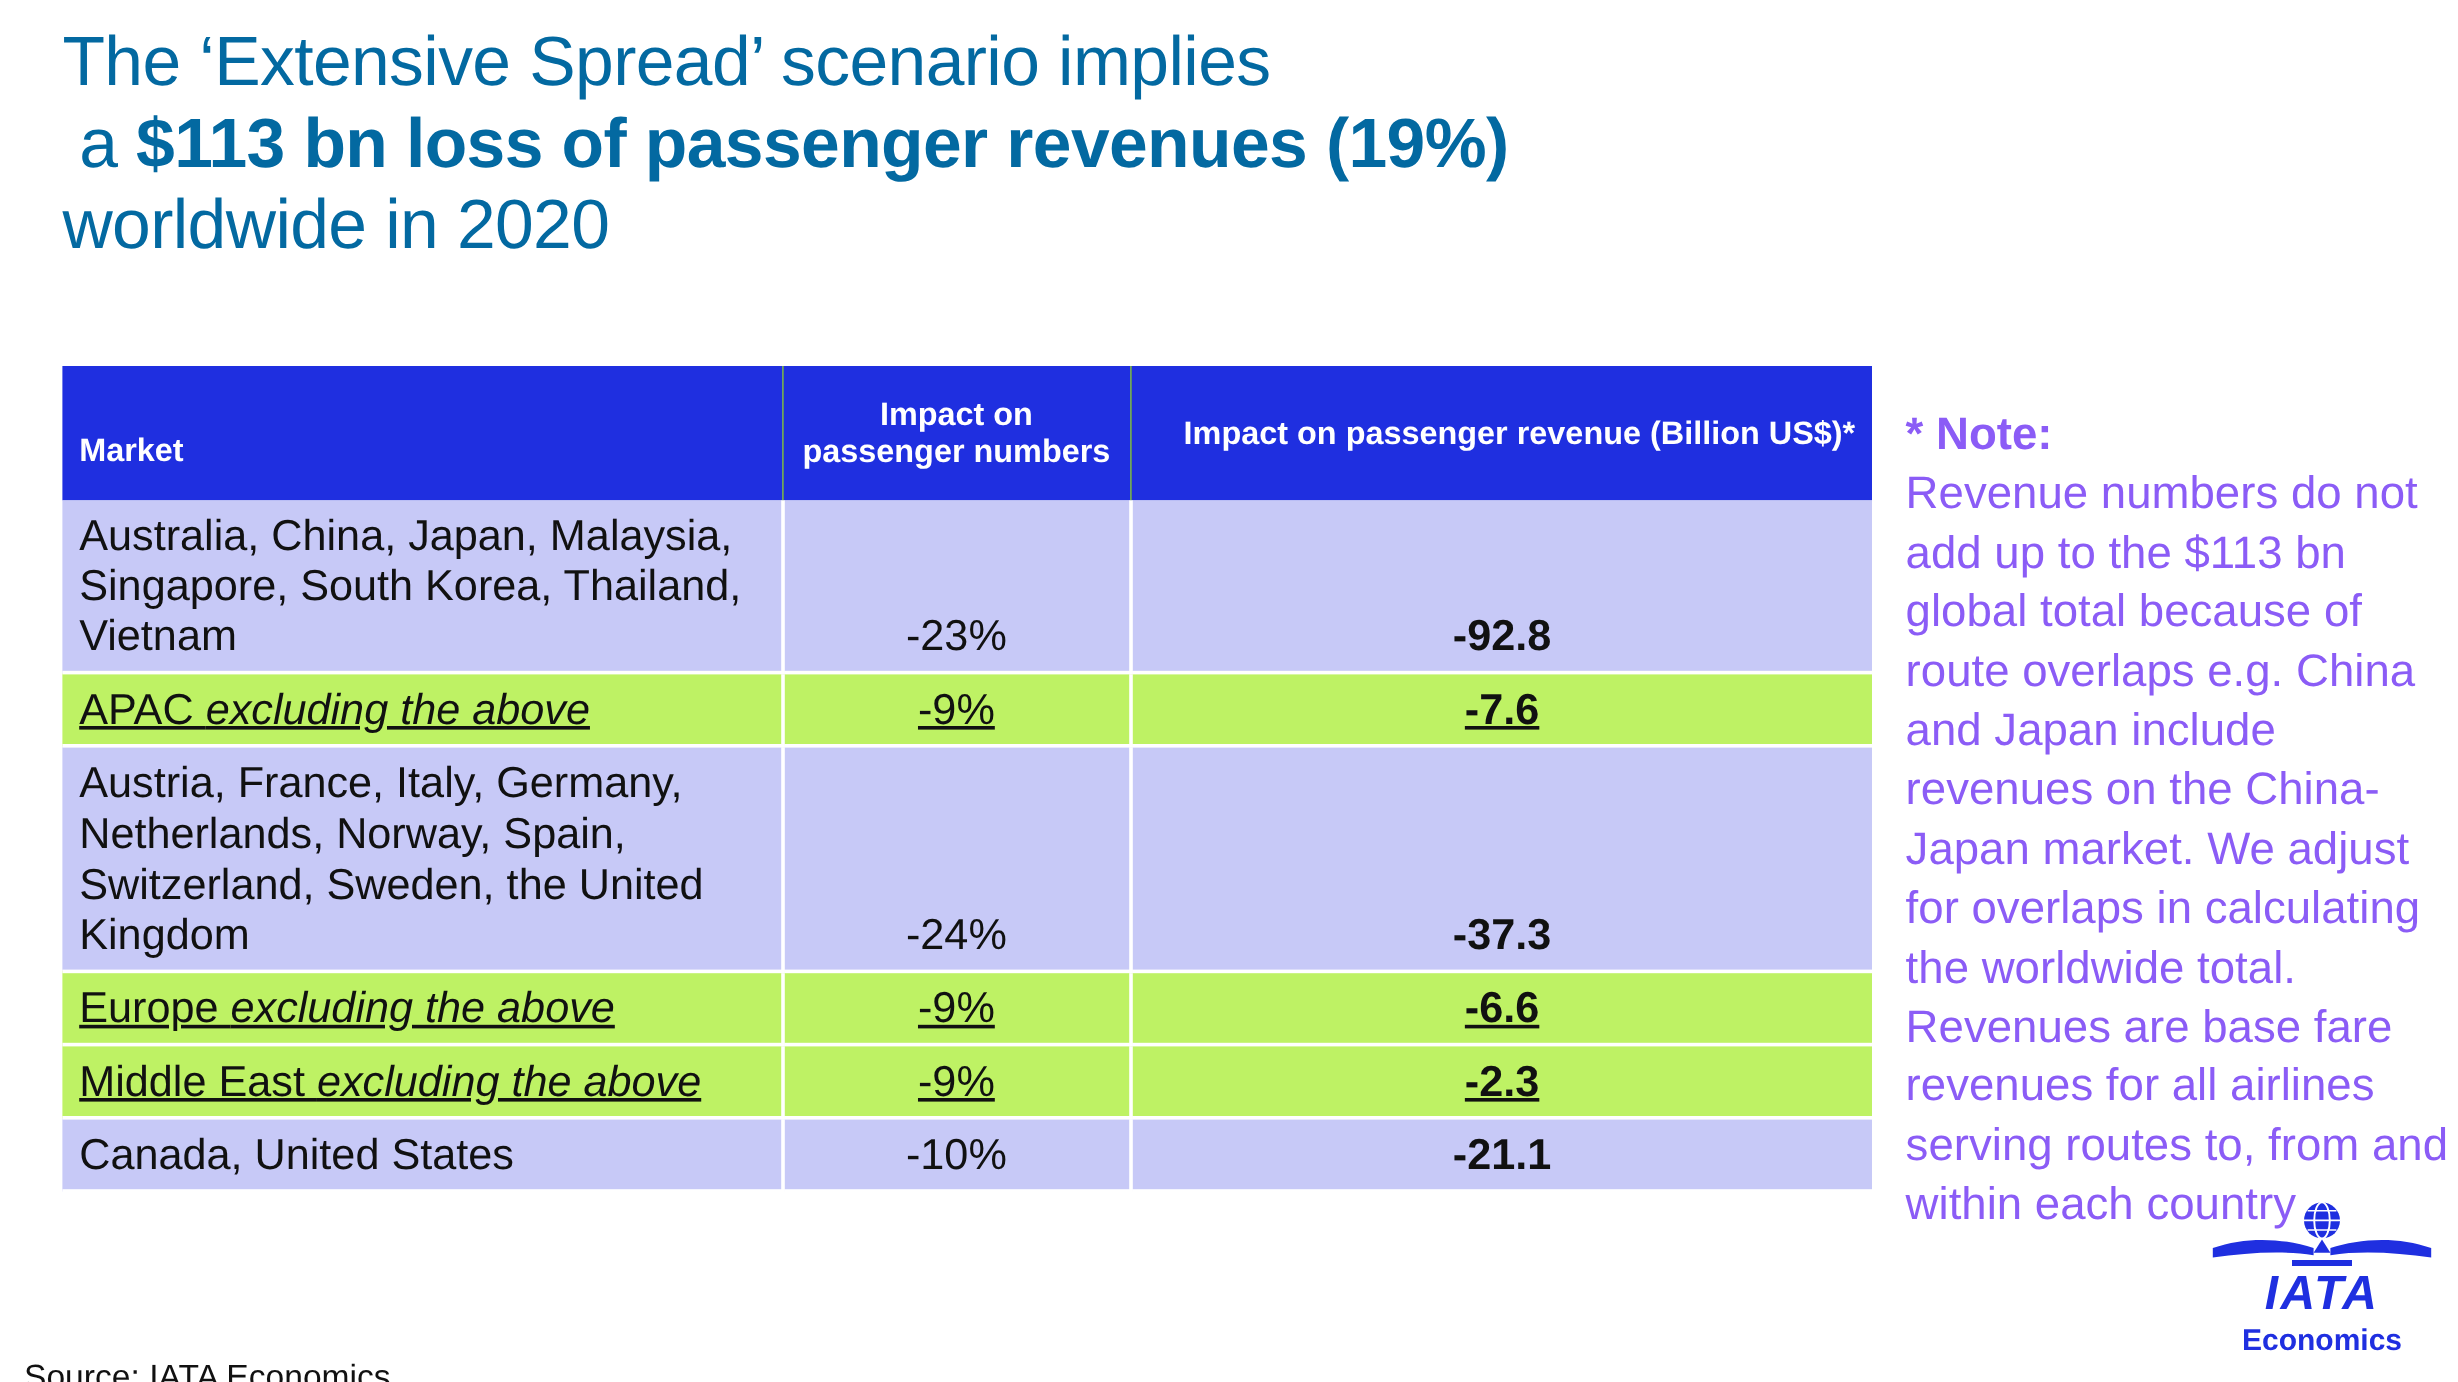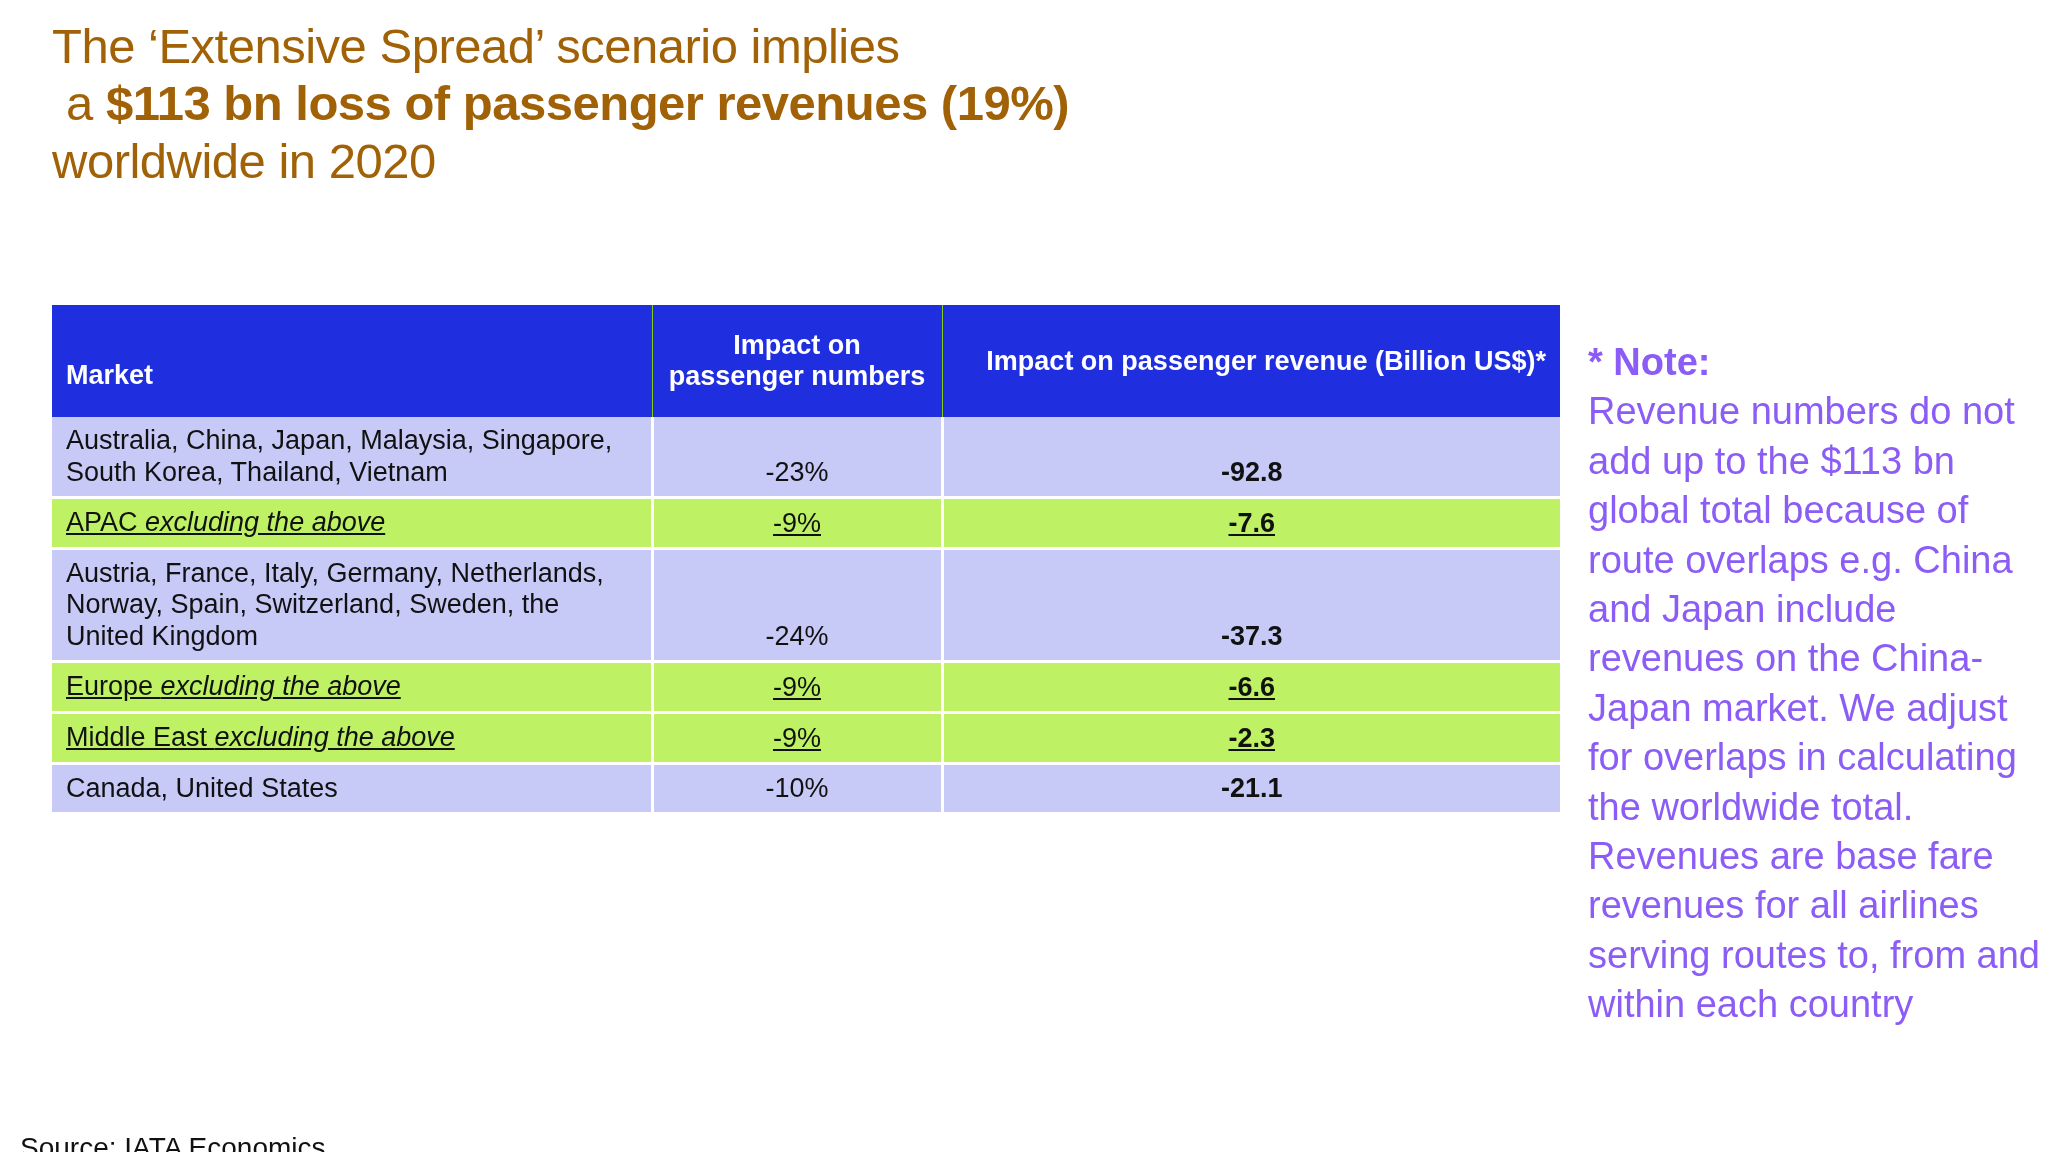--- a/index.html
+++ b/index.html
@@ -16,22 +16,22 @@
     width: 2048px;
     height: 1152px;
     background: #ffffff;
   }
   
   .title-block {
     position: absolute;
     left: 52px;
     top: 18px;
     width: 1700px;
-    color: #a16207;
-    font-size: 49px;
+    color: #0369a1;
+    font-size: 58px;
     line-height: 1.17;
     letter-spacing: -0.5px;
   }
   .title-line { display: block; white-space: nowrap; }
   .title-line.l2 { padding-left: 14px; }
   .title-strong { font-weight: bold; }
 
   
   .table-wrap {
     position: absolute;
@@ -57,21 +57,21 @@
   }
   table.data th.market-head {
     text-align: left;
     vertical-align: bottom;
     padding-bottom: 26px;
   }
   table.data th.c2 { text-align: center; }
   table.data th.c3 { text-align: right; border-right: none; }
 
   table.data td {
-    font-size: 27px;
+    font-size: 36px;
     color: #111111;
     padding: 8px 14px;
     vertical-align: bottom;
     box-sizing: border-box;
     border-right: 3px solid #ffffff;
     border-bottom: 3px solid #ffffff;
   }
   table.data td.c3 { border-right: none; }
   tr.shade-a td { background: #c7c9f7; }
   tr.shade-b td { background: #bef264; text-decoration: underline; }
@@ -195,14 +195,31 @@
       </tbody>
     </table>
   </div>
 
   <div class="note">
     <span class="note-title">* Note:</span><span>Revenue numbers do not add up to the $113 bn global total because of route overlaps e.g. China and Japan include revenues on the China-Japan market. We adjust for overlaps in calculating the worldwide total. Revenues are base fare revenues for all airlines serving routes to, from and within each country</span>
   </div>
 
   <div class="source">Source: IATA Economics</div>
 
+  <div class="logo">
+    <div class="logo-mark">
+      <svg width="186" height="62" viewBox="0 0 186 62" xmlns="http://www.w3.org/2000/svg" aria-hidden="true">
+        <circle cx="93" cy="17" r="15" fill="#1f2fe0"></circle>
+        <ellipse cx="93" cy="17" rx="6.5" ry="15" fill="none" stroke="#ffffff" stroke-width="1.6"></ellipse>
+        <line x1="78" y1="17" x2="108" y2="17" stroke="#ffffff" stroke-width="1.6"></line>
+        <line x1="81" y1="9" x2="105" y2="9" stroke="#ffffff" stroke-width="1.3"></line>
+        <line x1="81" y1="25" x2="105" y2="25" stroke="#ffffff" stroke-width="1.3"></line>
+        <path d="M93 33 L86 44 L100 44 Z" fill="#1f2fe0"></path>
+        <path d="M2 40 C30 30 62 32 86 40 L86 46 C60 42 30 44 2 48 Z" fill="#1f2fe0"></path>
+        <path d="M184 40 C156 30 124 32 100 40 L100 46 C126 42 156 44 184 48 Z" fill="#1f2fe0"></path>
+        <rect x="68" y="50" width="50" height="5" fill="#1f2fe0"></rect>
+      </svg>
+    </div>
+    <div class="logo-iata">IATA</div>
+    <div class="logo-econ">Economics</div>
+  </div>
 
 </div>
 
 </body></html>

